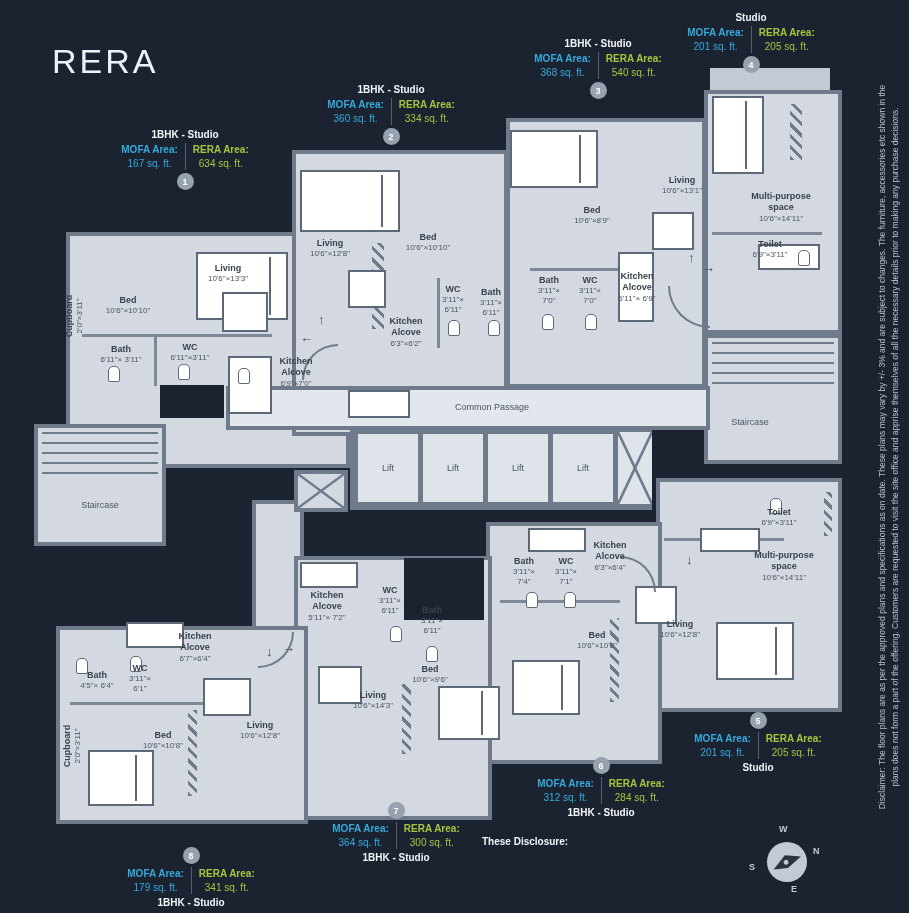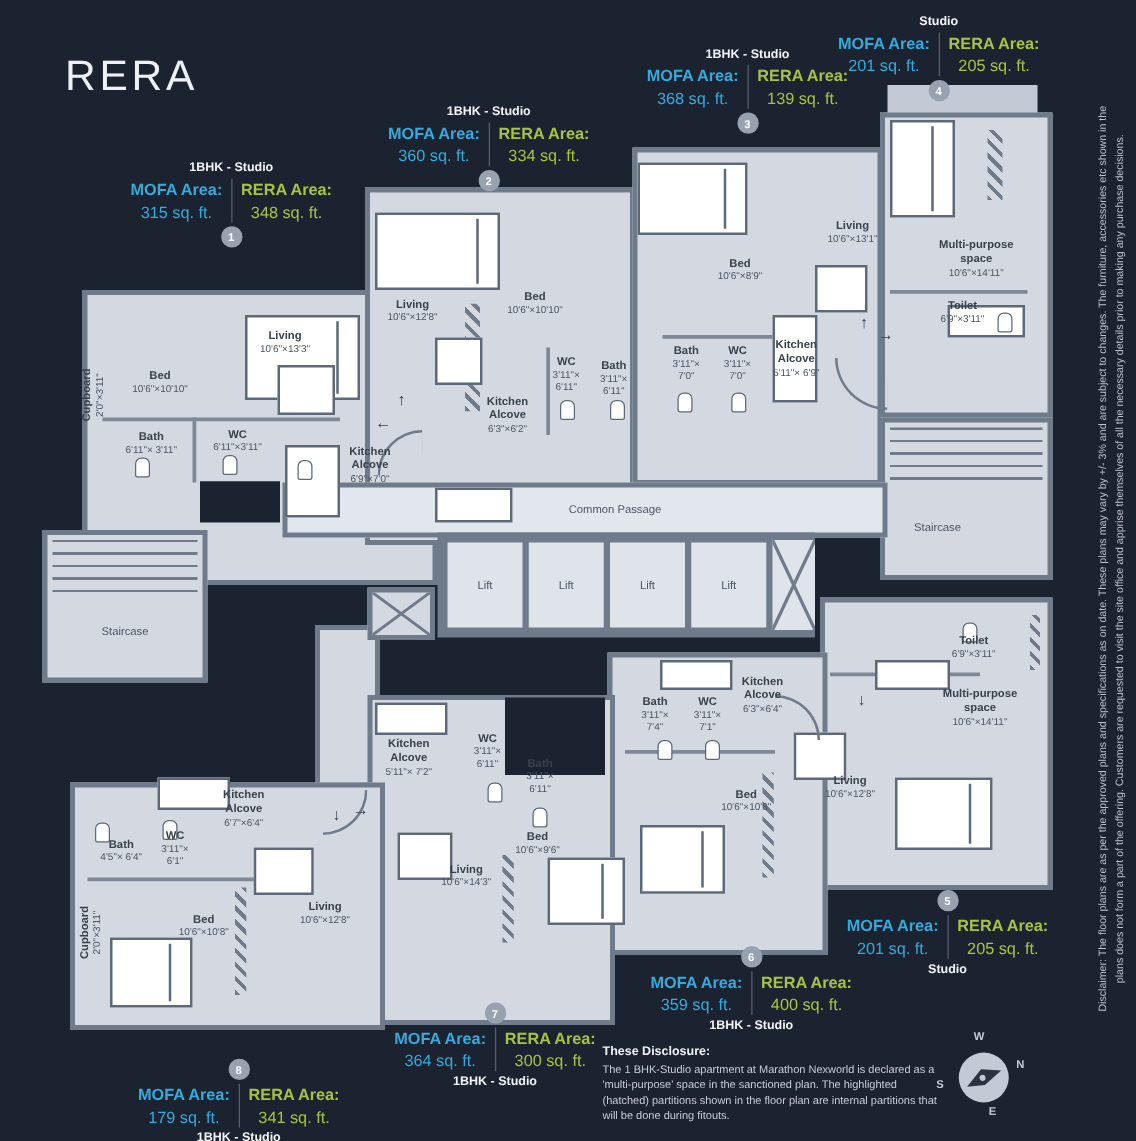--- a/index.html
+++ b/index.html
@@ -25,21 +25,21 @@
   .door{position:absolute;border-left:2px solid #6f7a8a;border-bottom:2px solid #6f7a8a;border-radius:0 0 0 100%;z-index:5}
   
   .rl{position:absolute;transform:translate(-50%,-50%);text-align:center;font-size:9px;font-weight:bold;color:#39424c;line-height:1.25;z-index:10}
   .rl .dims{display:block;font-size:8px;font-weight:normal;color:#4a5464}
   .rl.vert{transform:translate(-50%,-50%) rotate(-90deg)}
   .core-lbl{position:absolute;transform:translate(-50%,-50%);font-size:9px;color:#4a5464;z-index:10;white-space:nowrap}
   
   .ulabel{position:absolute;width:140px;display:flex;flex-direction:column;align-items:center;gap:3px;z-index:20}
   .ul-title{font-size:10px;font-weight:bold;color:#f2f5f8;white-space:nowrap}
   .ul-areas{display:flex;align-items:stretch;justify-content:center}
-  .ul-col{font-size:13px;line-height:1.35;text-align:center;white-space:nowrap}
+  .ul-col{font-size:10px;line-height:1.35;text-align:center;white-space:nowrap}
   .ul-col .h{font-weight:bold;display:block}
   .ul-sep{width:1px;background:#556072;margin:0 7px}
   .mofa{color:#35aadd}
   .rera{color:#a6c43e}
   .ul-num{width:17px;height:17px;border-radius:50%;background:#98a1b0;color:#fff;font-size:9px;font-weight:bold;display:flex;align-items:center;justify-content:center}
   
   .disclaimer{position:absolute;left:876px;top:812px;width:730px;transform:rotate(-90deg);transform-origin:0 0;font-size:8.5px;line-height:1.55;color:#b9c1cc;text-align:center;z-index:20}
   
   .fd{position:absolute;left:482px;top:836px;width:272px;z-index:20}
   .fd .fd-h{font-size:10px;font-weight:bold;color:#f2f5f8;margin-bottom:2px}
@@ -228,41 +228,41 @@
 <div class="core-lbl" style="left:100px;top:505px">Staircase</div>
 <div class="core-lbl" style="left:750px;top:422px">Staircase</div>
 <div class="core-lbl" style="left:388px;top:468px">Lift</div>
 <div class="core-lbl" style="left:453px;top:468px">Lift</div>
 <div class="core-lbl" style="left:518px;top:468px">Lift</div>
 <div class="core-lbl" style="left:583px;top:468px">Lift</div>
 
 <div class="ulabel" style="left:115px;top:129px">
   <div class="ul-title">1BHK - Studio</div>
   <div class="ul-areas">
-      <div class="ul-col mofa"><span class="h">MOFA Area:</span><span>315 sq. ft.</span></div>
-      <div class="ul-sep"></div>
-      <div class="ul-col rera"><span class="h">RERA Area:</span><span>348 sq. ft.</span></div>
+      <div class="ul-col mofa"><span class="h">MOFA Area:</span><span>167 sq. ft.</span></div>
+      <div class="ul-sep"></div>
+      <div class="ul-col rera"><span class="h">RERA Area:</span><span>634 sq. ft.</span></div>
     </div>
   <div class="ul-num">1</div>
 </div>
 <div class="ulabel" style="left:321px;top:84px">
   <div class="ul-title">1BHK - Studio</div>
   <div class="ul-areas">
       <div class="ul-col mofa"><span class="h">MOFA Area:</span><span>360 sq. ft.</span></div>
       <div class="ul-sep"></div>
       <div class="ul-col rera"><span class="h">RERA Area:</span><span>334 sq. ft.</span></div>
     </div>
   <div class="ul-num">2</div>
 </div>
 <div class="ulabel" style="left:528px;top:38px">
   <div class="ul-title">1BHK - Studio</div>
   <div class="ul-areas">
       <div class="ul-col mofa"><span class="h">MOFA Area:</span><span>368 sq. ft.</span></div>
       <div class="ul-sep"></div>
-      <div class="ul-col rera"><span class="h">RERA Area:</span><span>139 sq. ft.</span></div>
+      <div class="ul-col rera"><span class="h">RERA Area:</span><span>540 sq. ft.</span></div>
     </div>
   <div class="ul-num">3</div>
 </div>
 <div class="ulabel" style="left:681px;top:12px">
   <div class="ul-title">Studio</div>
   <div class="ul-areas">
       <div class="ul-col mofa"><span class="h">MOFA Area:</span><span>201 sq. ft.</span></div>
       <div class="ul-sep"></div>
       <div class="ul-col rera"><span class="h">RERA Area:</span><span>205 sq. ft.</span></div>
     </div>
@@ -273,23 +273,23 @@
   <div class="ul-areas">
       <div class="ul-col mofa"><span class="h">MOFA Area:</span><span>201 sq. ft.</span></div>
       <div class="ul-sep"></div>
       <div class="ul-col rera"><span class="h">RERA Area:</span><span>205 sq. ft.</span></div>
     </div>
   <div class="ul-title">Studio</div>
 </div>
 <div class="ulabel" style="left:531px;top:757px">
   <div class="ul-num">6</div>
   <div class="ul-areas">
-      <div class="ul-col mofa"><span class="h">MOFA Area:</span><span>359 sq. ft.</span></div>
-      <div class="ul-sep"></div>
-      <div class="ul-col rera"><span class="h">RERA Area:</span><span>400 sq. ft.</span></div>
+      <div class="ul-col mofa"><span class="h">MOFA Area:</span><span>312 sq. ft.</span></div>
+      <div class="ul-sep"></div>
+      <div class="ul-col rera"><span class="h">RERA Area:</span><span>284 sq. ft.</span></div>
     </div>
   <div class="ul-title">1BHK - Studio</div>
 </div>
 <div class="ulabel" style="left:326px;top:802px">
   <div class="ul-num">7</div>
   <div class="ul-areas">
       <div class="ul-col mofa"><span class="h">MOFA Area:</span><span>364 sq. ft.</span></div>
       <div class="ul-sep"></div>
       <div class="ul-col rera"><span class="h">RERA Area:</span><span>300 sq. ft.</span></div>
     </div>
@@ -302,21 +302,20 @@
       <div class="ul-sep"></div>
       <div class="ul-col rera"><span class="h">RERA Area:</span><span>341 sq. ft.</span></div>
     </div>
   <div class="ul-title">1BHK - Studio</div>
 </div>
 
 <div class="disclaimer">Disclaimer: The floor plans are as per the approved plans and specifications as on date. These plans may vary by +/- 3% and are subject to changes. The furniture, accessories etc shown in the plans does not form a part of the offering. Customers are requested to visit the site office and apprise themselves of all the necessary details prior to making any purchase decisions.</div>
 
 <div class="fd">
   <div class="fd-h">These Disclosure:</div>
-  <div class="fd-b">The 1 BHK-Studio apartment at Marathon Nexworld is declared as a 'multi-purpose' space in the sanctioned plan. The highlighted (hatched) partitions shown in the floor plan are internal partitions that will be done during fitouts.</div>
 </div>
 
 <div class="compass">
   <span class="c-letter" style="left:32px;top:2px">W</span>
   <span class="c-letter" style="left:66px;top:24px">N</span>
   <span class="c-letter" style="left:2px;top:40px">S</span>
   <span class="c-letter" style="left:44px;top:62px">E</span>
   <div class="c-circle"></div>
   <svg class="c-needle" viewBox="0 0 32 20">
     <polygon points="1,13 16,3 31,9 15,16" fill="#2b3340"></polygon>

